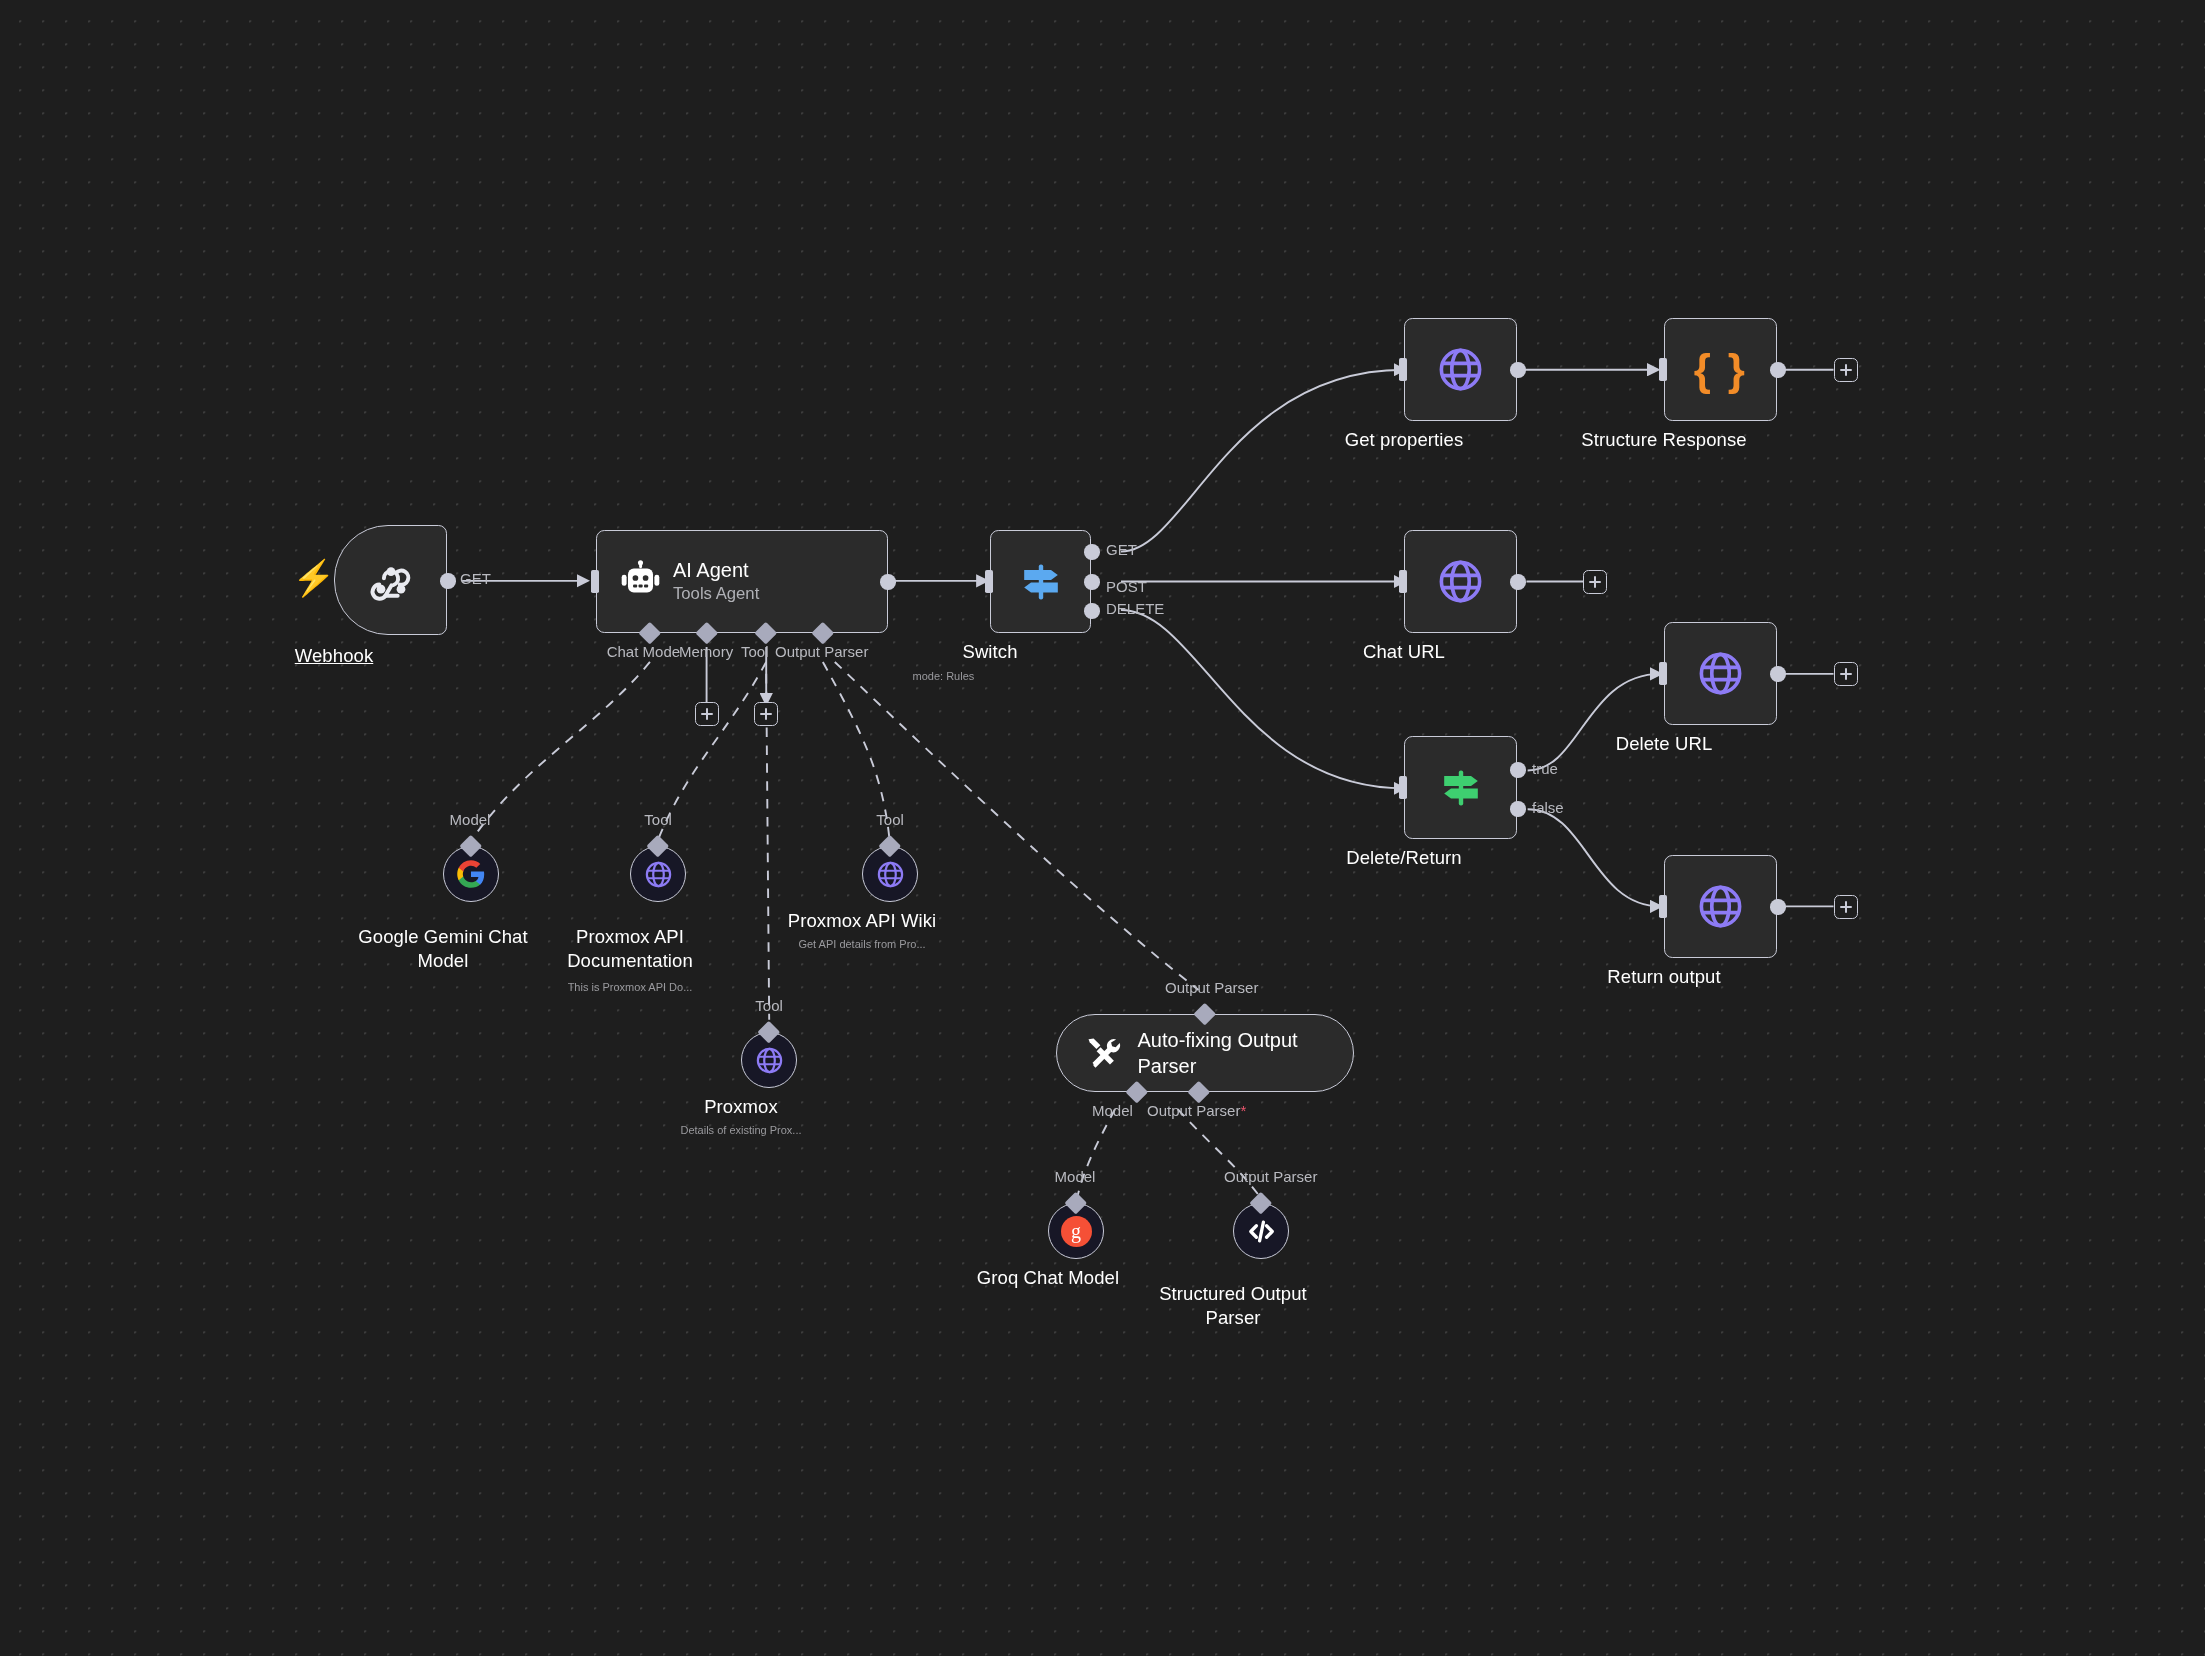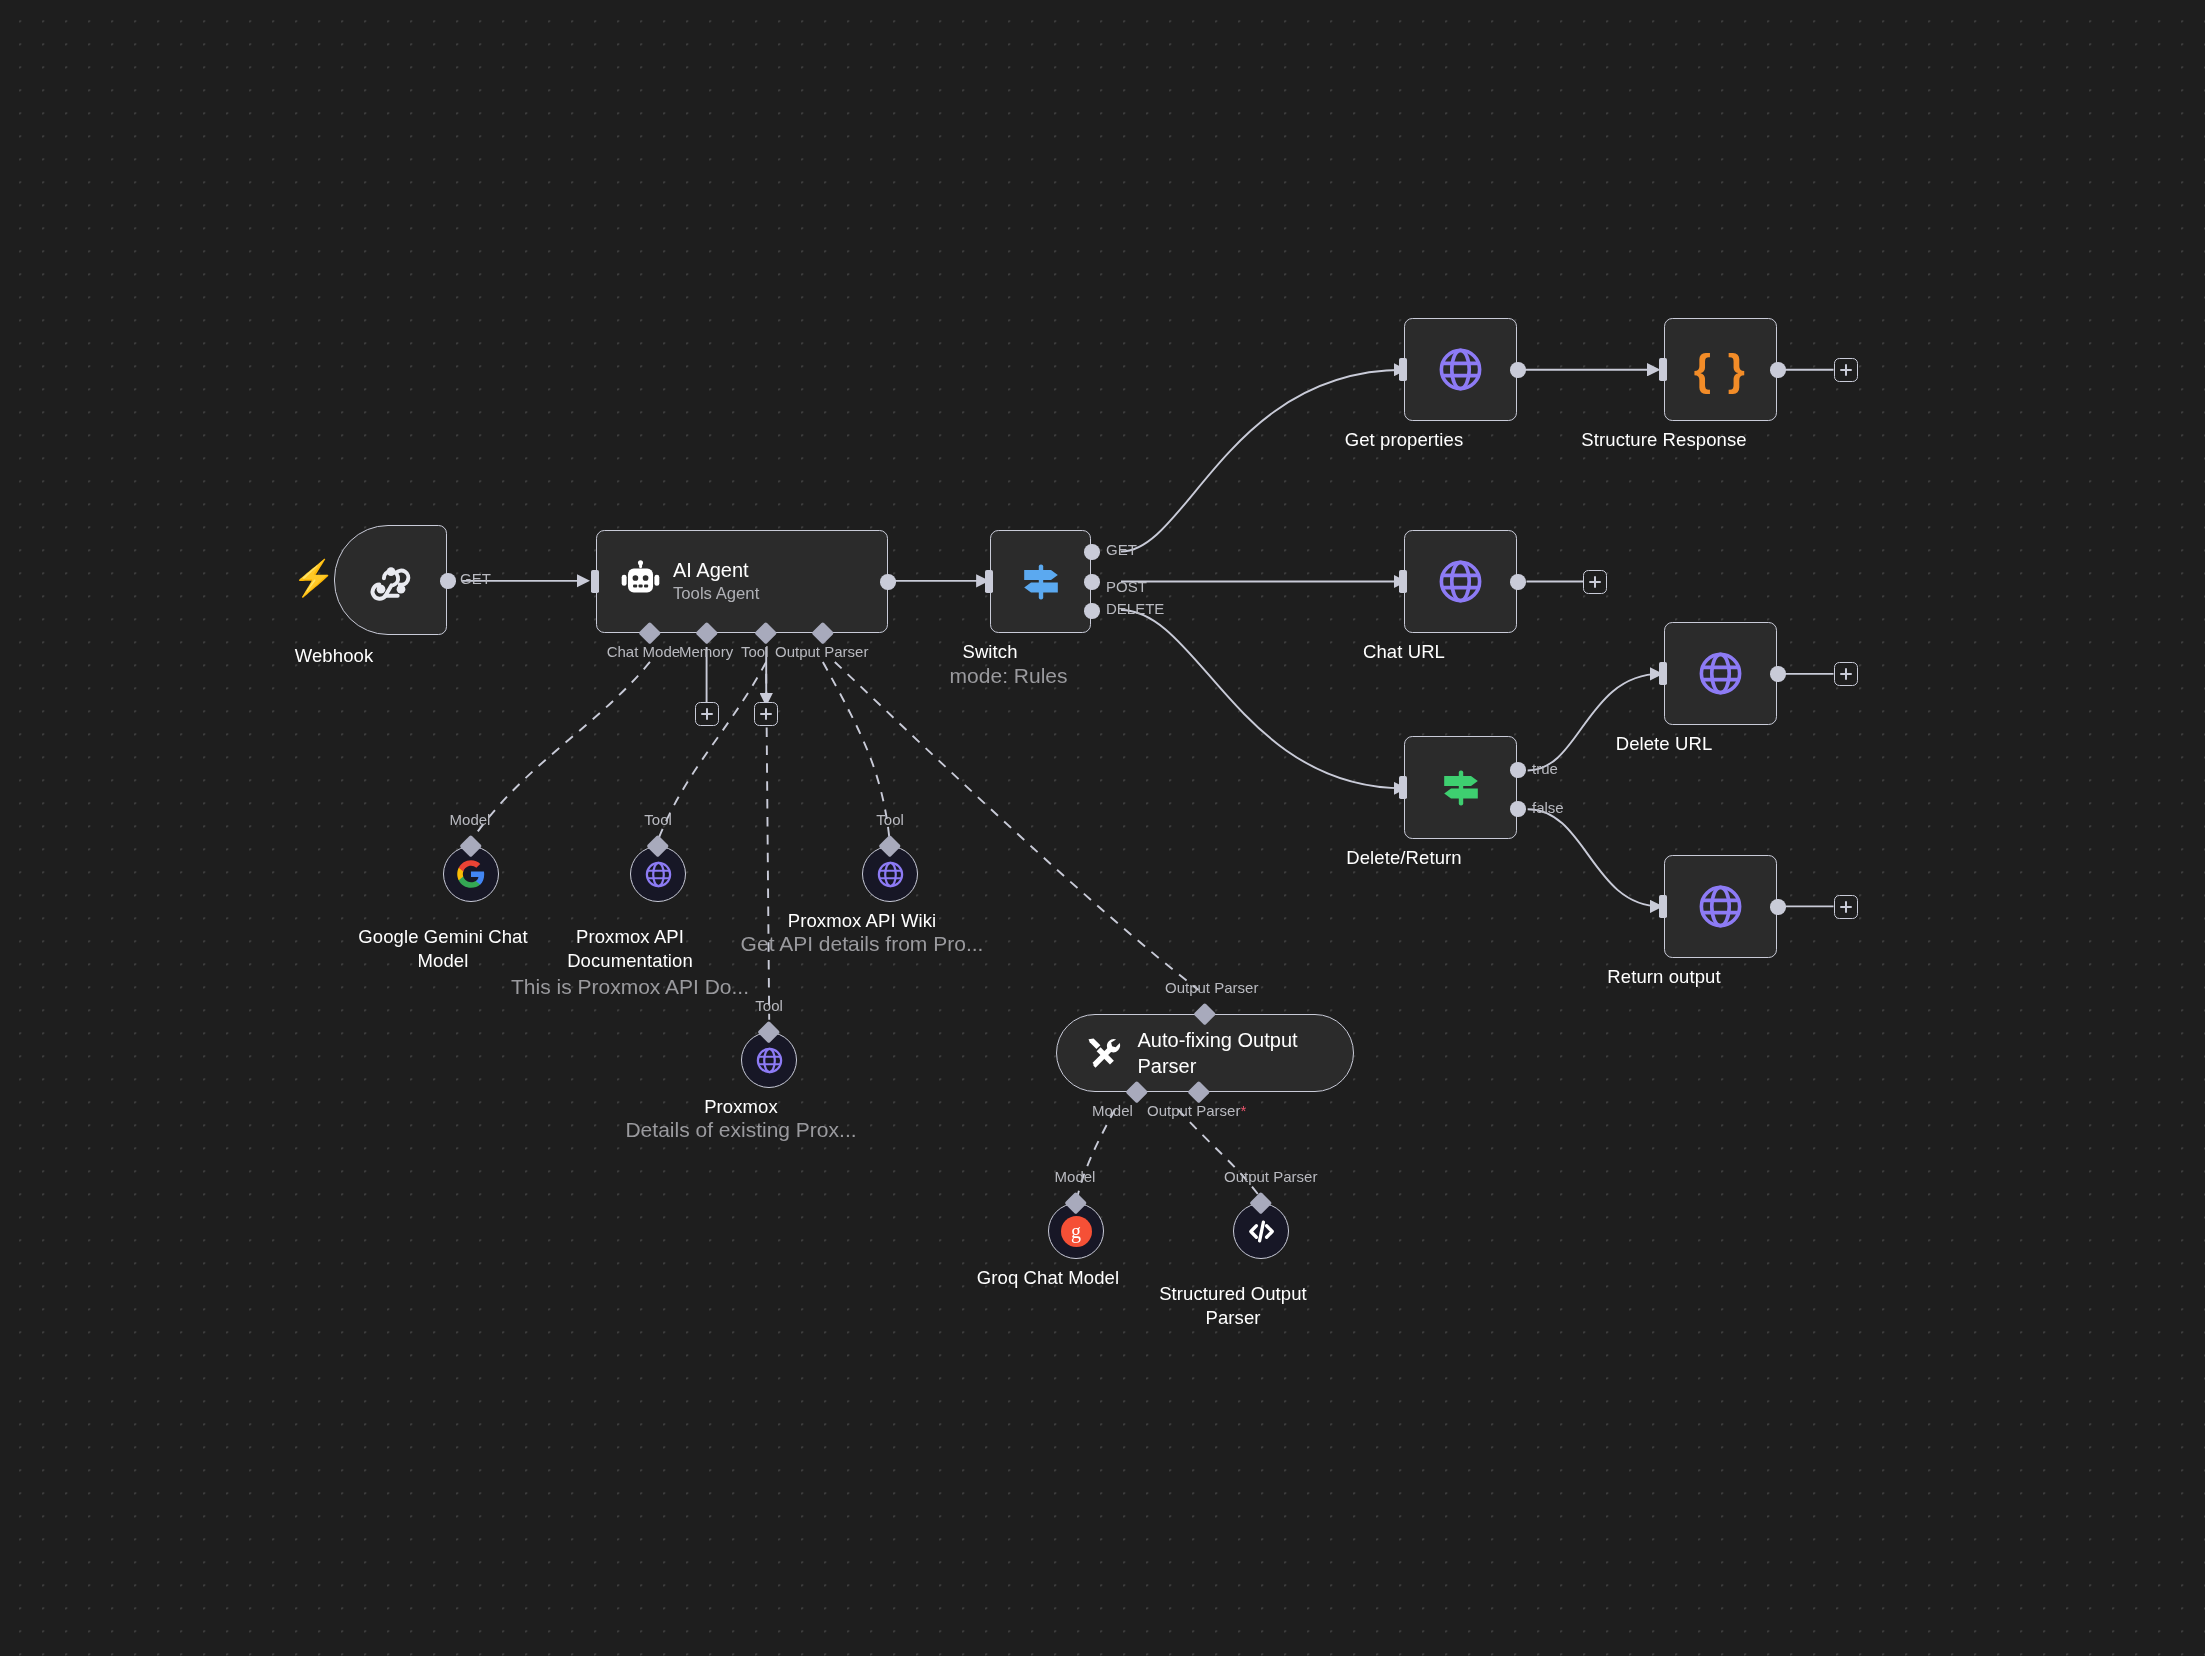--- a/index.html
+++ b/index.html
@@ -28,22 +28,22 @@
   .nbox.trigger{border-radius:54px 8.3px 8.3px 54px;}
   .nbox.pill{border-radius:42px;}
   .ncaption{
     position:absolute;left:50%;transform:translateX(-50%);
     text-align:center;color:#ffffff;white-space:nowrap;
     font-size:18.5px;line-height:24px;letter-spacing:0.1px;
   }
   .ncaption.wrap{white-space:normal;width:173px;margin-top:16px;}
   .nsub{
     position:absolute;left:50%;transform:translateX(-50%);
-    text-align:right;color:#9a9a9e;white-space:nowrap;
-    font-size:21px;line-height:20px;
+    text-align:left;color:#9a9a9e;white-space:nowrap;
+    font-size:11px;line-height:20px;
   }
   .ntitle{color:#fff;font-size:20px;line-height:25px;font-weight:400;}
   .nsubtitle{color:#b0b1b6;font-size:16.7px;line-height:21.5px;}
   .ntexts{display:flex;flex-direction:column;align-items:flex-start;}
 
   
   .subnode{position:absolute;}
   .scircle{
     position:absolute;left:0;top:0;width:56px;height:56px;border-radius:50%;
     background:#171726;border:1.8px solid #c9cbd8;
@@ -149,21 +149,21 @@
           <path d="M9.3 19.6h5.9"></path>
         </g>
         <circle cx="12" cy="8" r="2.1" fill="#e9eaf0"></circle>
         <circle cx="7.2" cy="16.4" r="2.1" fill="#e9eaf0"></circle>
         <circle cx="16.8" cy="16.4" r="2.1" fill="#e9eaf0"></circle>
       </svg>
     </div>
     <div class="bolt" style="left:-42px;top:35px;">⚡</div>
     <div class="port-out" style="left:106px;top:48px;"></div>
     <div class="port-label" style="left:126px;top:45px;">GET</div>
-    <div class="ncaption" style="top:119px;width:155px;">Webhook</div>
+    <div class="ncaption" style="top:119px;width:155px;text-decoration:underline;">Webhook</div>
   </div>
 
   <div class="node" style="left:596px;top:530px;">
     <div class="nbox wide" style="width:292px;height:103px;">
       <svg width="47" height="47" viewBox="0 0 24 24">
         <g fill="#ffffff">
           <rect x="11.3" y="2.2" width="1.5" height="3" rx=".7"></rect>
           <circle cx="12" cy="2.4" r="1.3"></circle>
           <rect x="5.6" y="5.4" width="12.8" height="12.2" rx="3"></rect>
           <rect x="2.4" y="8.6" width="2.5" height="5.6" rx="1.2"></rect>

